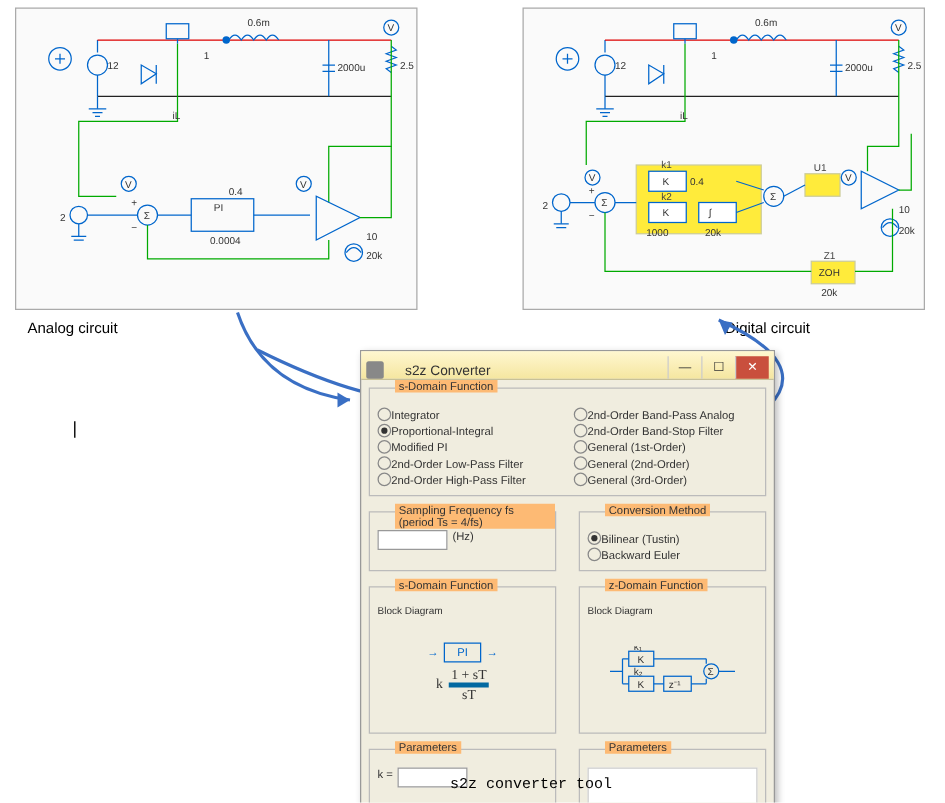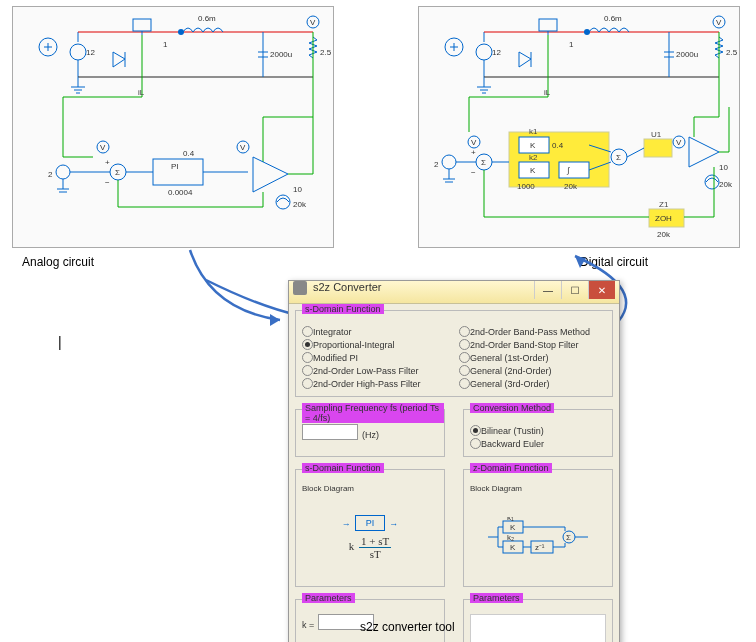--- a/index.html
+++ b/index.html
@@ -43,23 +43,24 @@
     border: 1px solid #999;
     box-shadow: 2px 2px 6px rgba(0,0,0,0.3);
     font-size: 9px;
     color: #333;
   }
   .titlebar {
     height: 22px;
     background: linear-gradient(#fff7d0,#f5e6a0);
     border-bottom: 1px solid #c7c098;
     display: flex;
-    align-items: flex-start;
+    align-items: flex-end;
     padding: 0 4px;
     font-size: 11px;
+    gap: 11px;
   }
   .titlebar .ticon {
     width: 14px; height: 14px; margin-right: 6px;
     background: #888; border-radius: 2px;
   }
   .titlebar .spacer { flex: 1; }
   .win-btns { display: flex; gap: 0; }
   .win-btn {
     width: 26px; height: 18px;
     display: flex; align-items: center; justify-content: center;
@@ -69,34 +70,34 @@
   .win-btn.close { background: #c94f3d; color: #fff; }
   .group {
     border: 1px solid #bbb;
     margin: 6px;
     padding: 14px 6px 6px 6px;
     position: relative;
     background: #f0eddf;
   }
   .group-title {
     position: absolute;
-    top: -7px; left: 6px;
-    background: #d946ef;
+    top: -7px; left: 20px;
+    background: #fdba74;
     padding: 0 3px;
     font-size: 9px;
   }
   .radio-row { display: flex; align-items: center; gap: 0; padding: 1px 0; }
   .radio-dot {
     width: 9px; height: 9px; border: 1px solid #888; border-radius: 50%; flex: none;
     display: flex; align-items: center; justify-content: center;
   }
   .radio-dot.sel::after { content: ""; width: 5px; height: 5px; background: #333; border-radius: 50%; display: block; }
   .two-col { display: flex; gap: 6px; }
   .two-col > .group { flex: 1; }
-  .inline-row { display: flex; align-items: flex-end; gap: 4px; }
+  .inline-row { display: flex; align-items: flex-start; gap: 4px; }
   input.field {
     width: 50px; height: 14px; border: 1px solid #999; background: #fff;
     font-size: 9px; padding: 0 2px;
   }
   .block-diagram {
     height: 85px;
     display: flex;
     align-items: center;
     justify-content: center;
     flex-direction: column;
@@ -346,21 +347,21 @@
             <span>2nd-Order Low-Pass Filter</span>
           </div>
           <div class="radio-row">
             <span class="radio-dot"></span>
             <span>2nd-Order High-Pass Filter</span>
           </div>
         </div>
       <div style="flex:1;" id="radios-right">
           <div class="radio-row">
             <span class="radio-dot"></span>
-            <span>2nd-Order Band-Pass Method</span>
+            <span>2nd-Order Band-Pass Analog</span>
           </div>
           <div class="radio-row">
             <span class="radio-dot"></span>
             <span>2nd-Order Band-Stop Filter</span>
           </div>
           <div class="radio-row">
             <span class="radio-dot"></span>
             <span>General (1st-Order)</span>
           </div>
           <div class="radio-row">
@@ -404,21 +405,21 @@
       <div style="font-size:8px; margin-bottom:2px;">Block Diagram</div>
       <div class="block-diagram">
         <div style="display:flex; align-items:center; gap:4px;">
           <span style="color:#06c;">→</span>
           <div class="pi-box">PI</div>
           <span style="color:#06c;">→</span>
         </div>
         <div class="formula" style="text-align:center;">
           <span>k</span>
           <span style="display:inline-block; vertical-align:middle; margin-left:2px;">
-            <span style="display:block; border-bottom:1px solid #0369a1; padding:0 2px;">1 + sT</span>
+            <span style="display:block; border-bottom:4px solid #0369a1; padding:0 2px;">1 + sT</span>
             <span style="display:block; padding:0 2px;">sT</span>
           </span>
         </div>
       </div>
     </div>
     <div class="group">
       <div class="group-title"><span>z-Domain Function</span></div>
       <div style="font-size:8px; margin-bottom:2px;">Block Diagram</div>
       <div class="block-diagram">
         <svg width="110" height="42">
@@ -457,13 +458,13 @@
 
     </div>
     <div class="group">
       <div class="group-title">Parameters</div>
       <div style="height:34px; border:1px solid #ccc; background:#fff;"></div>
     </div>
   </div>
 
 </div>
 
-<div class="label-text" style="left:360px; top:620px; font-size:12px;">s2z converter tool</div>
+<div class="label-text" style="left:360px; top:620px; font-size:12px;font-family:Liberation Mono, monospace;">s2z converter tool</div>
 
 </body></html>

